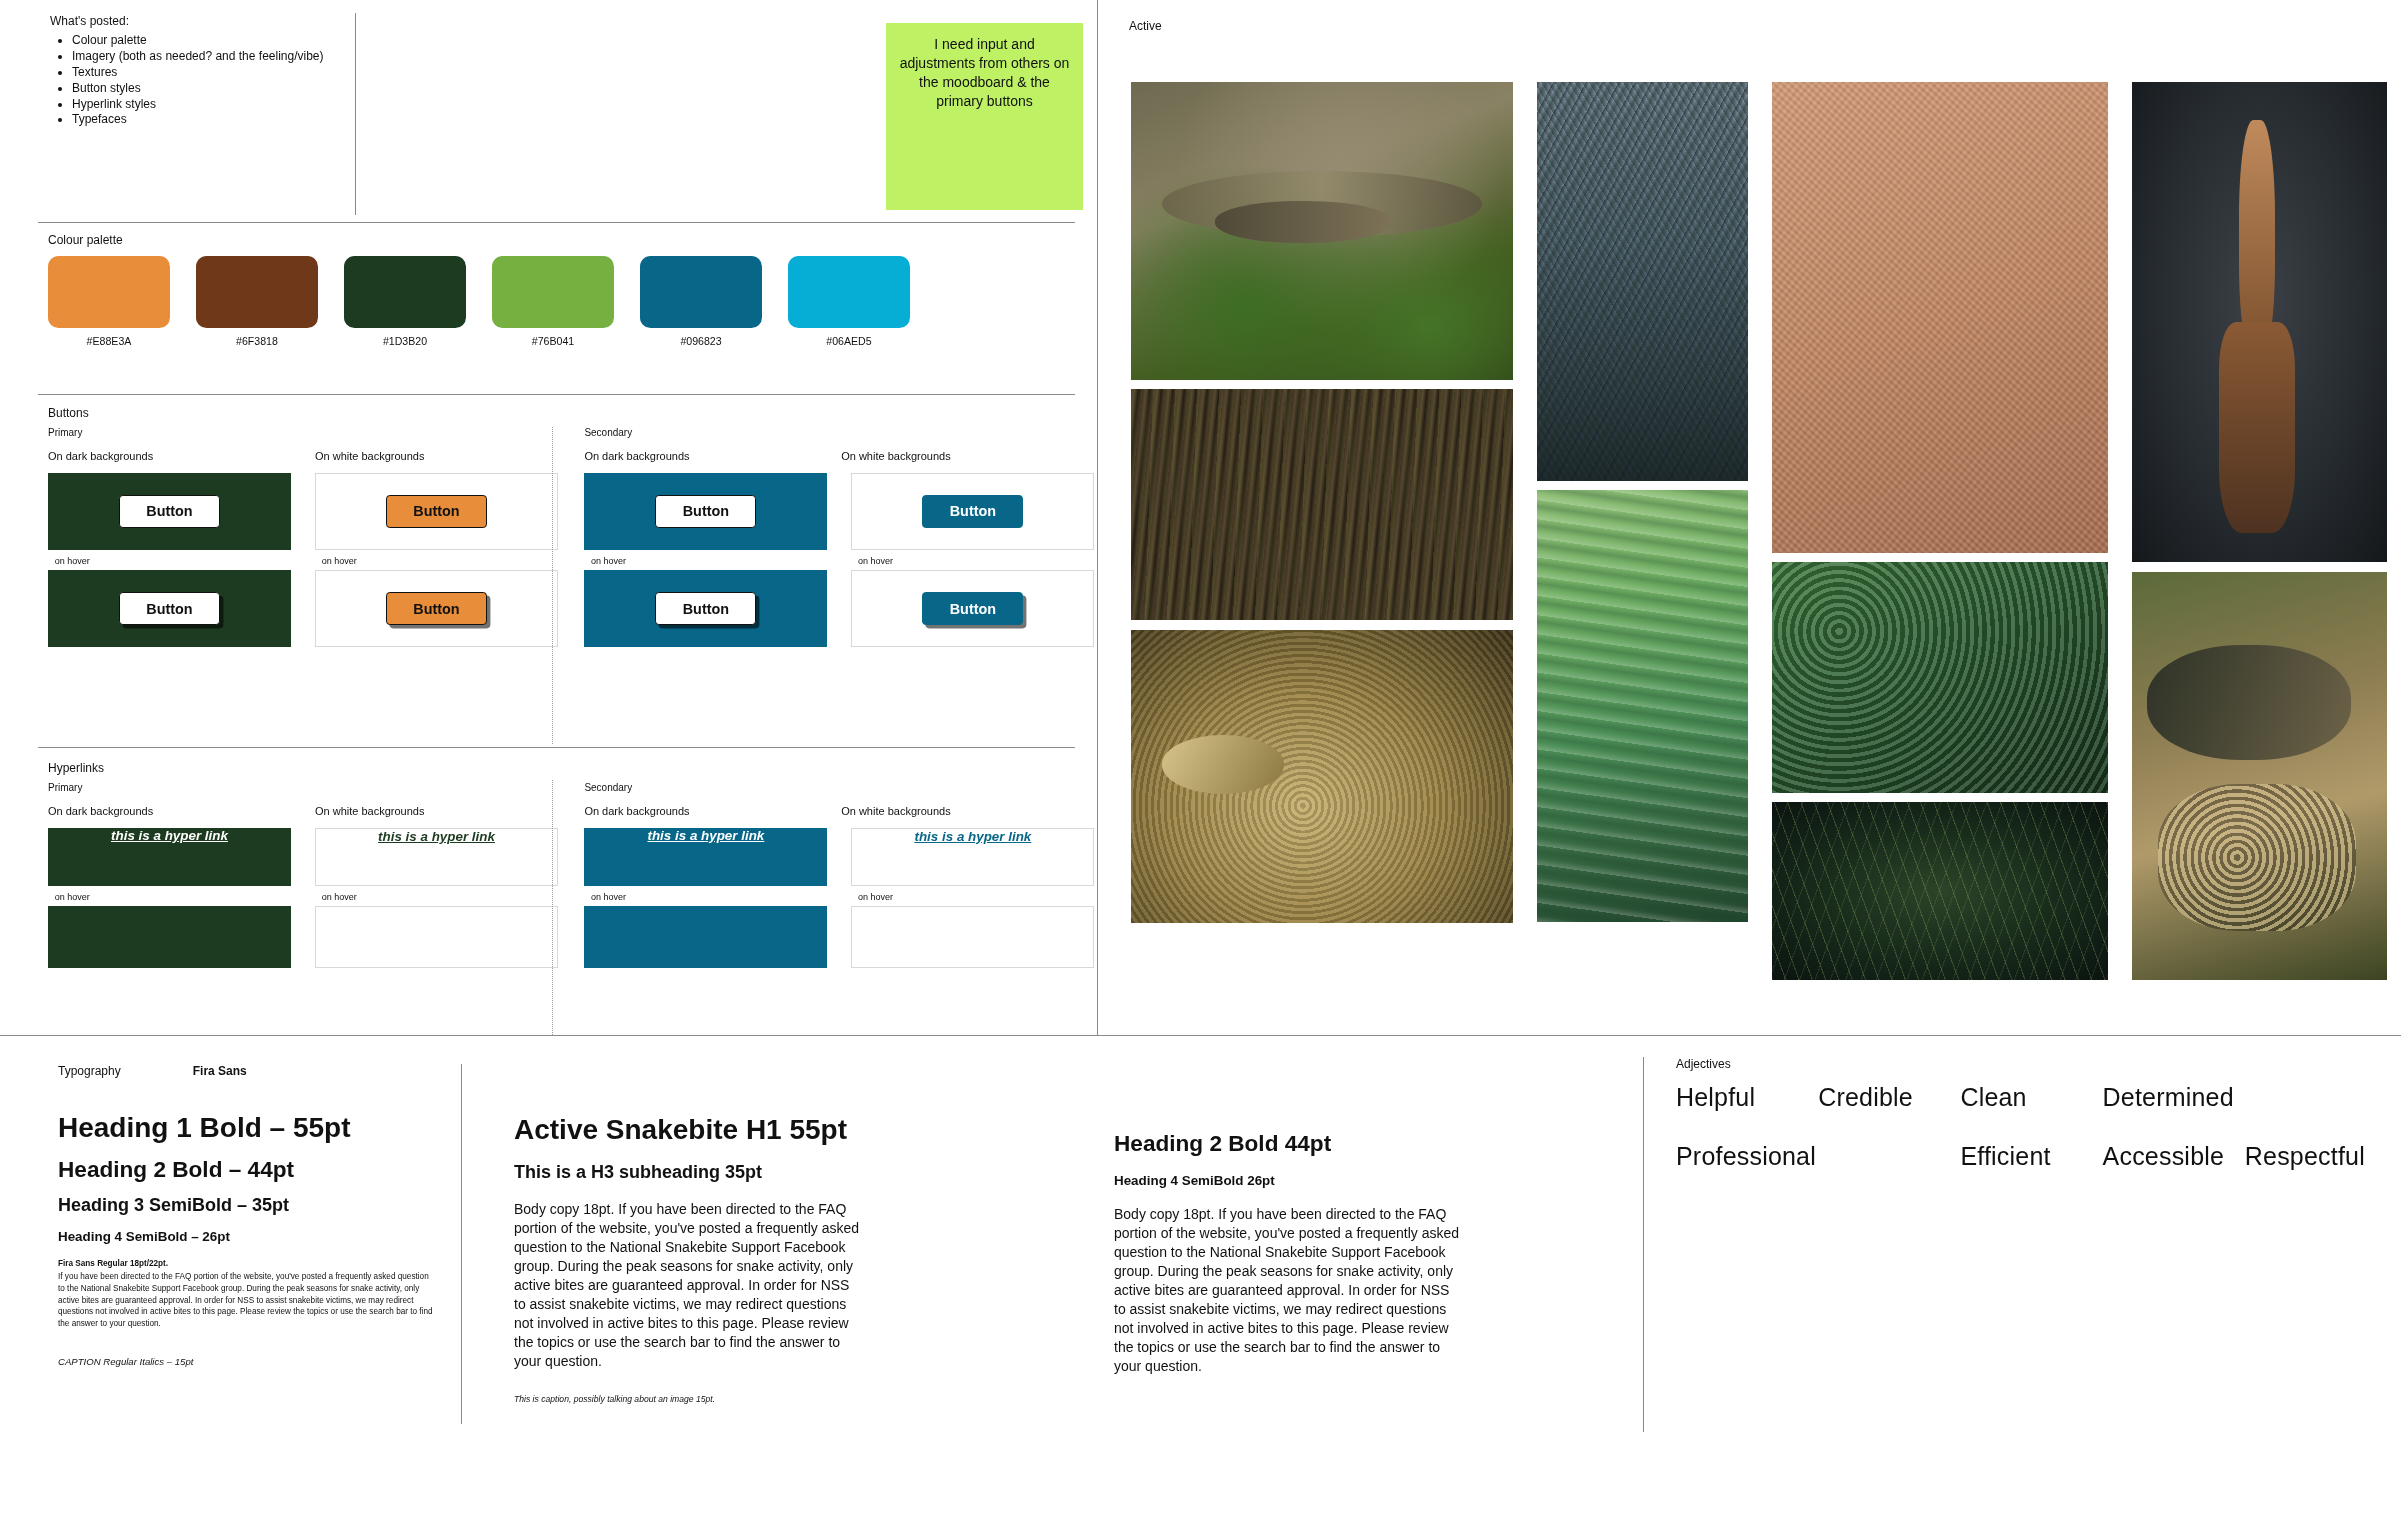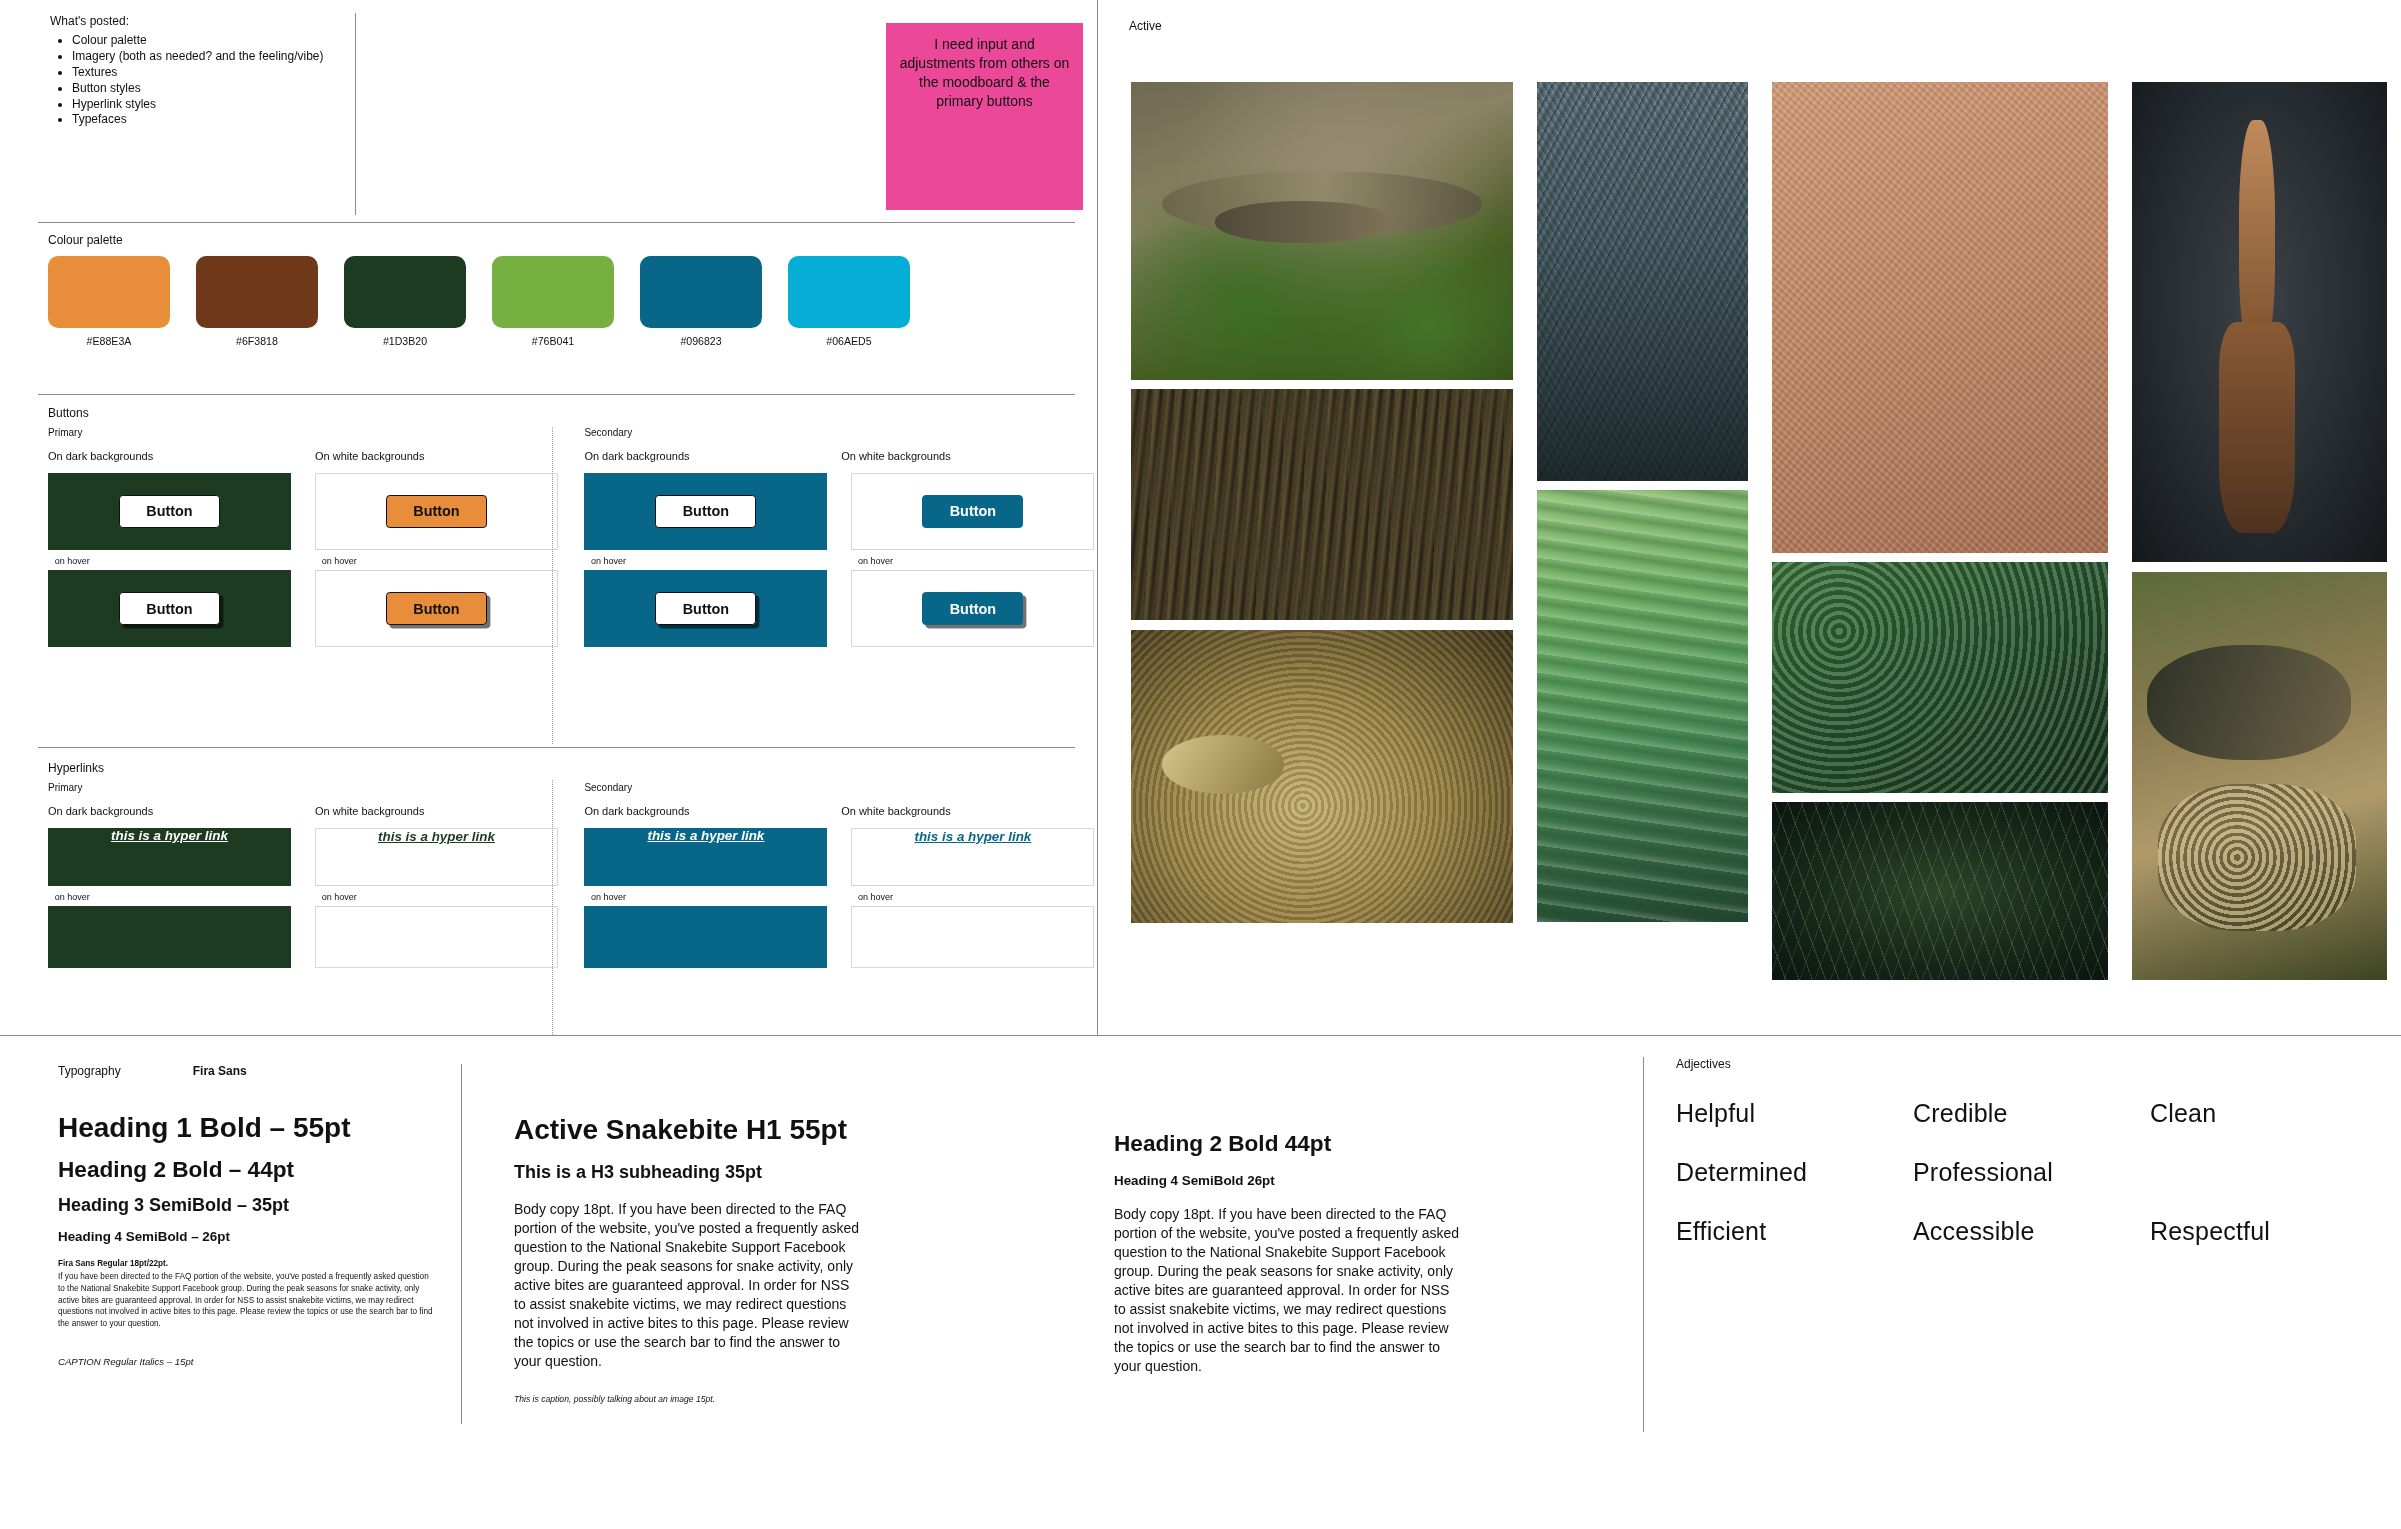--- a/index.html
+++ b/index.html
@@ -34,21 +34,21 @@
     background: #8a8a8a;
   }
 
   
   #sticky-note {
     position: absolute;
     left: 886px;
     top: 23px;
     width: 197px;
     height: 187px;
-    background: #ec4899;
+    background: #bef264;
     padding: 11.5px 12.5px;
     font-size: 14px;
     line-height: 1.38;
     text-align: center;
   }
 
   
   #imagery-label {
     position: absolute;
     left: 1129px;
@@ -156,23 +156,23 @@
   .body-18 { font-size: 14px; line-height: 1.36; }
   .tiny-10 { font-size: 8.2px; line-height: 1.42; }
   .caption-it { font-size: 9.6px; font-style: italic; }
   .caption-small { font-size: 8.6px; font-style: italic; }
 
   
   #adjectives-section { position: absolute; left: 1676px; top: 1057px; width: 711px; }
   #adj-label { font-size: 12px; }
   #adj-grid {
     display: grid;
-    grid-template-columns: repeat(3, 1fr);
+    grid-template-columns: repeat(5, 1fr);
     row-gap: 30px;
-    margin-top: 28px;
+    margin-top: 12px;
   }
   .adj { font-size: 25px; font-weight: 400; letter-spacing: 0.2px; }
 
   .vrule-adj {
     position: absolute;
     left: 1643px;
     top: 1057px;
     width: 1px;
     height: 375px;
     background: #8a8a8a;

